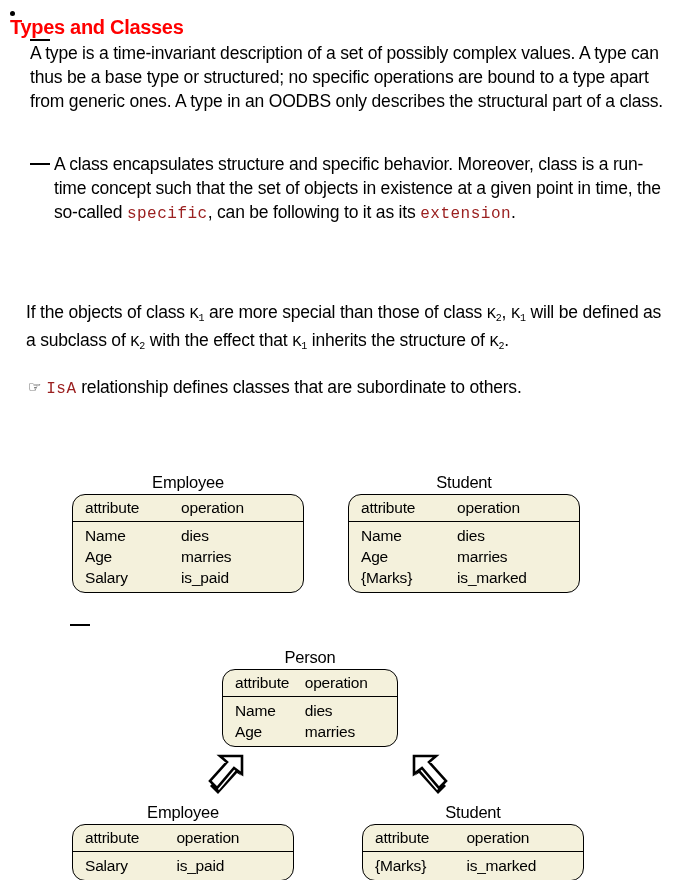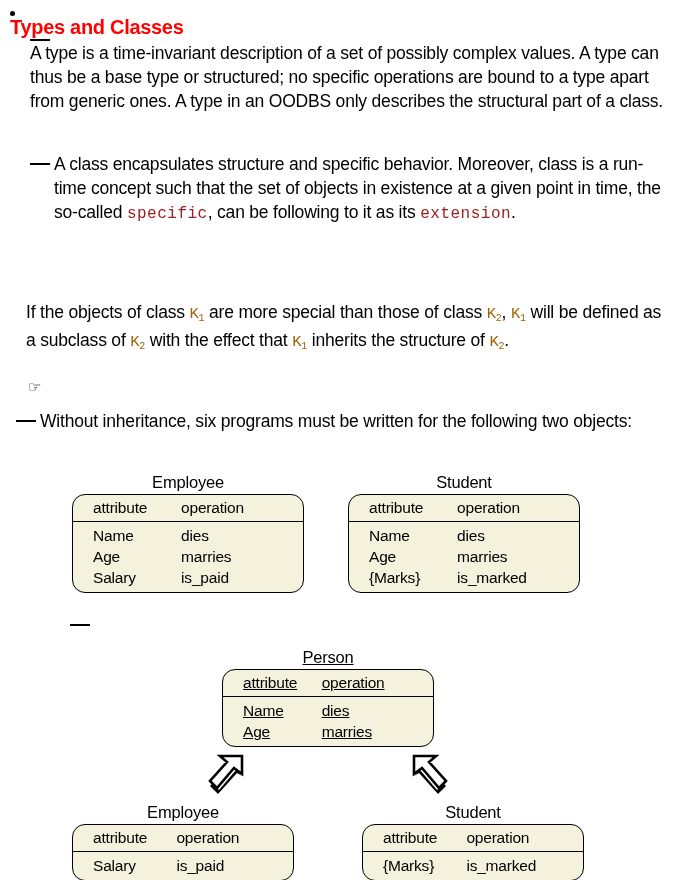--- a/index.html
+++ b/index.html
@@ -71,21 +71,21 @@
   }
 
   .mono-red {
     font-family: "Liberation Mono", "DejaVu Sans Mono", monospace;
     color: #9b2020;
     font-size: 16px;
     letter-spacing: 0.5px;
   }
   .mono-blk {
     font-family: "Liberation Mono", "DejaVu Sans Mono", monospace;
-    color: #a16207;
+    color: #000000;
     font-size: 15.5px;
   }
   .mono-blk sub {
     font-size: 10px;
     vertical-align: baseline;
     position: relative;
     top: 3px;
   }
 
   .hand-item {
@@ -122,21 +122,21 @@
     overflow: hidden;
   }
   .crow {
     display: flex;
     font-size: 15.5px;
     line-height: 21px;
     letter-spacing: -0.2px;
   }
   .crow .c1 {
     width: 47%;
-    padding-left: 20px;
+    padding-left: 12px;
     box-sizing: border-box;
   }
   .crow .c2 {
     flex: 1;
   }
   .chead {
     border-bottom: 1.6px solid #000;
     padding: 2px 0 3px 0;
   }
   .cbody {
@@ -167,26 +167,23 @@
     <span class="dash"></span>
     <span class="body-text"><span>A class encapsulates structure and specific behavior. Moreover, class is a run-time concept such that the set of objects in existence at a given point in time, the so-called </span><span class="mono-red">specific</span><span>, can be following to it as its </span><span class="mono-red">extension</span><span>.</span></span>
   </div>
 
 
   <div class="plain-block" style="left:26px; top:300px; width:648px;"><span>If the objects of class </span><span class="mono-blk"><span>K</span><sub>1</sub></span><span> are more special than those of class </span><span class="mono-blk"><span>K</span><sub>2</sub></span><span>, </span><span class="mono-blk"><span>K</span><sub>1</sub></span><span> will be defined as a subclass of </span><span class="mono-blk"><span>K</span><sub>2</sub></span><span> with the effect that </span><span class="mono-blk"><span>K</span><sub>1</sub></span><span> inherits the structure of </span><span class="mono-blk"><span>K</span><sub>2</sub></span><span>.</span>
   </div>
 
   <div class="hand-item" style="left:28px; top:375px; width:648px;">
     <span class="hand">☞</span>
-  </div>
-
-  <div class="dash-item" style="left:16px; top:409px; width:640px;">
-    <span class="dash"></span>
-    <span class="body-text">Without inheritance, six programs must be written for the following two objects:</span>
-  </div>
+    <span><span class="mono-red">IsA</span><span> relationship defines classes that are subordinate to others.</span></span>
+  </div>
+
 
   <div class="box-wrap" style="left:72px; top:473px; width:232px;">
     <div class="box-title">Employee</div>
     <div class="cbox">
       <div class="crow chead">
         <span class="c1">attribute</span>
         <span class="c2">operation</span>
       </div>
       <div class="cbody">
         <div class="crow">
@@ -226,21 +223,21 @@
           <span class="c2">is_marked</span>
         </div>
       </div>
     </div>
   </div>
 
   <div class="dash-item" style="left:70px; top:613px; width:600px;">
     <span class="dash"></span>
   </div>
 
-  <div class="box-wrap" style="left:222px; top:648px; width:212px;text-decoration:underline;">
+  <div class="box-wrap" style="left:222px; top:648px; width:176px;">
     <div class="box-title">Person</div>
     <div class="cbox">
       <div class="crow chead">
         <span class="c1">attribute</span>
         <span class="c2">operation</span>
       </div>
       <div class="cbody">
         <div class="crow">
           <span class="c1">Name</span>
           <span class="c2">dies</span>

